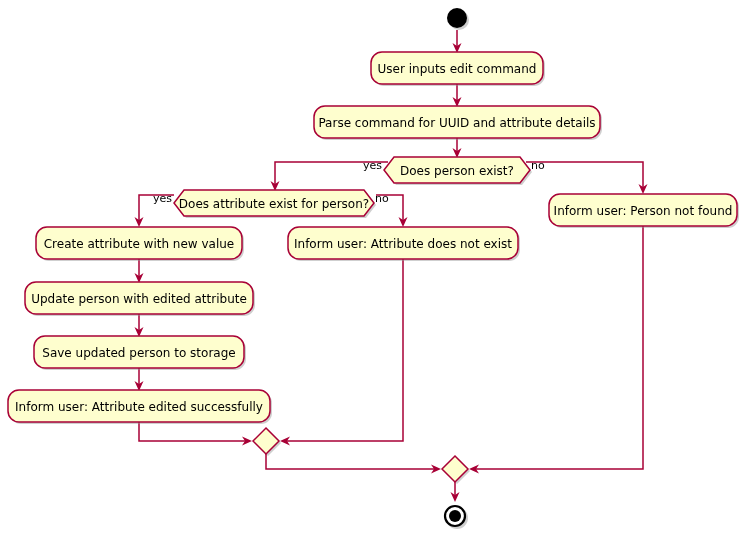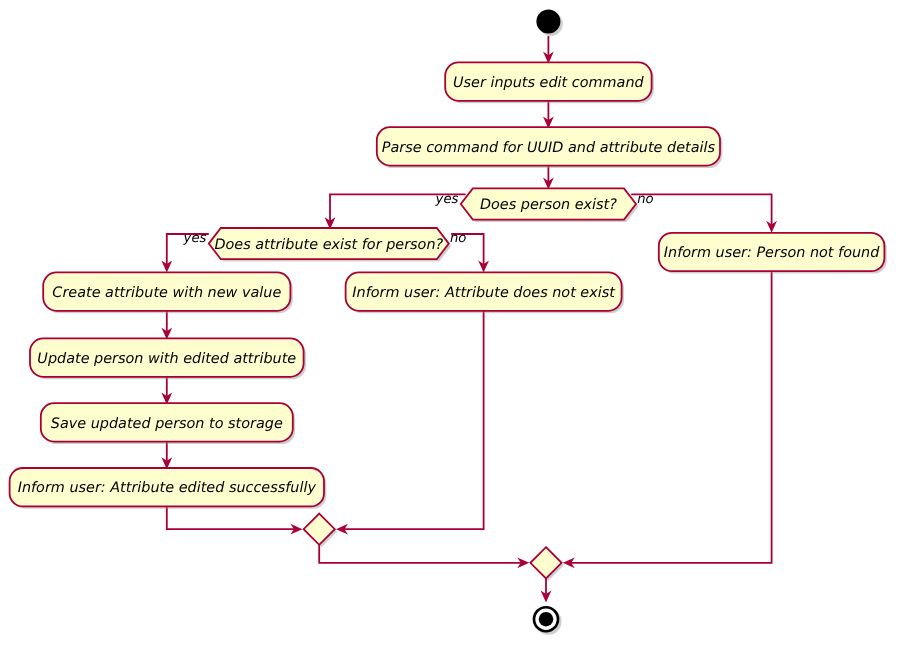--- a/index.html
+++ b/index.html
@@ -10,21 +10,20 @@
   body {
     width: 754px;
     height: 540px;
     font-family: "DejaVu Sans", sans-serif;
     overflow: hidden;
   }
   #diagram-root {
     position: relative;
     width: 754px;
     height: 475px;
-    font-style: italic;
   }
   svg.diagram {
     display: block;
     width: 754px;
     height: 540px;
   }
   .node-text {
     font-family: "DejaVu Sans", sans-serif;
     font-size: 12px;
     fill: #000000;

